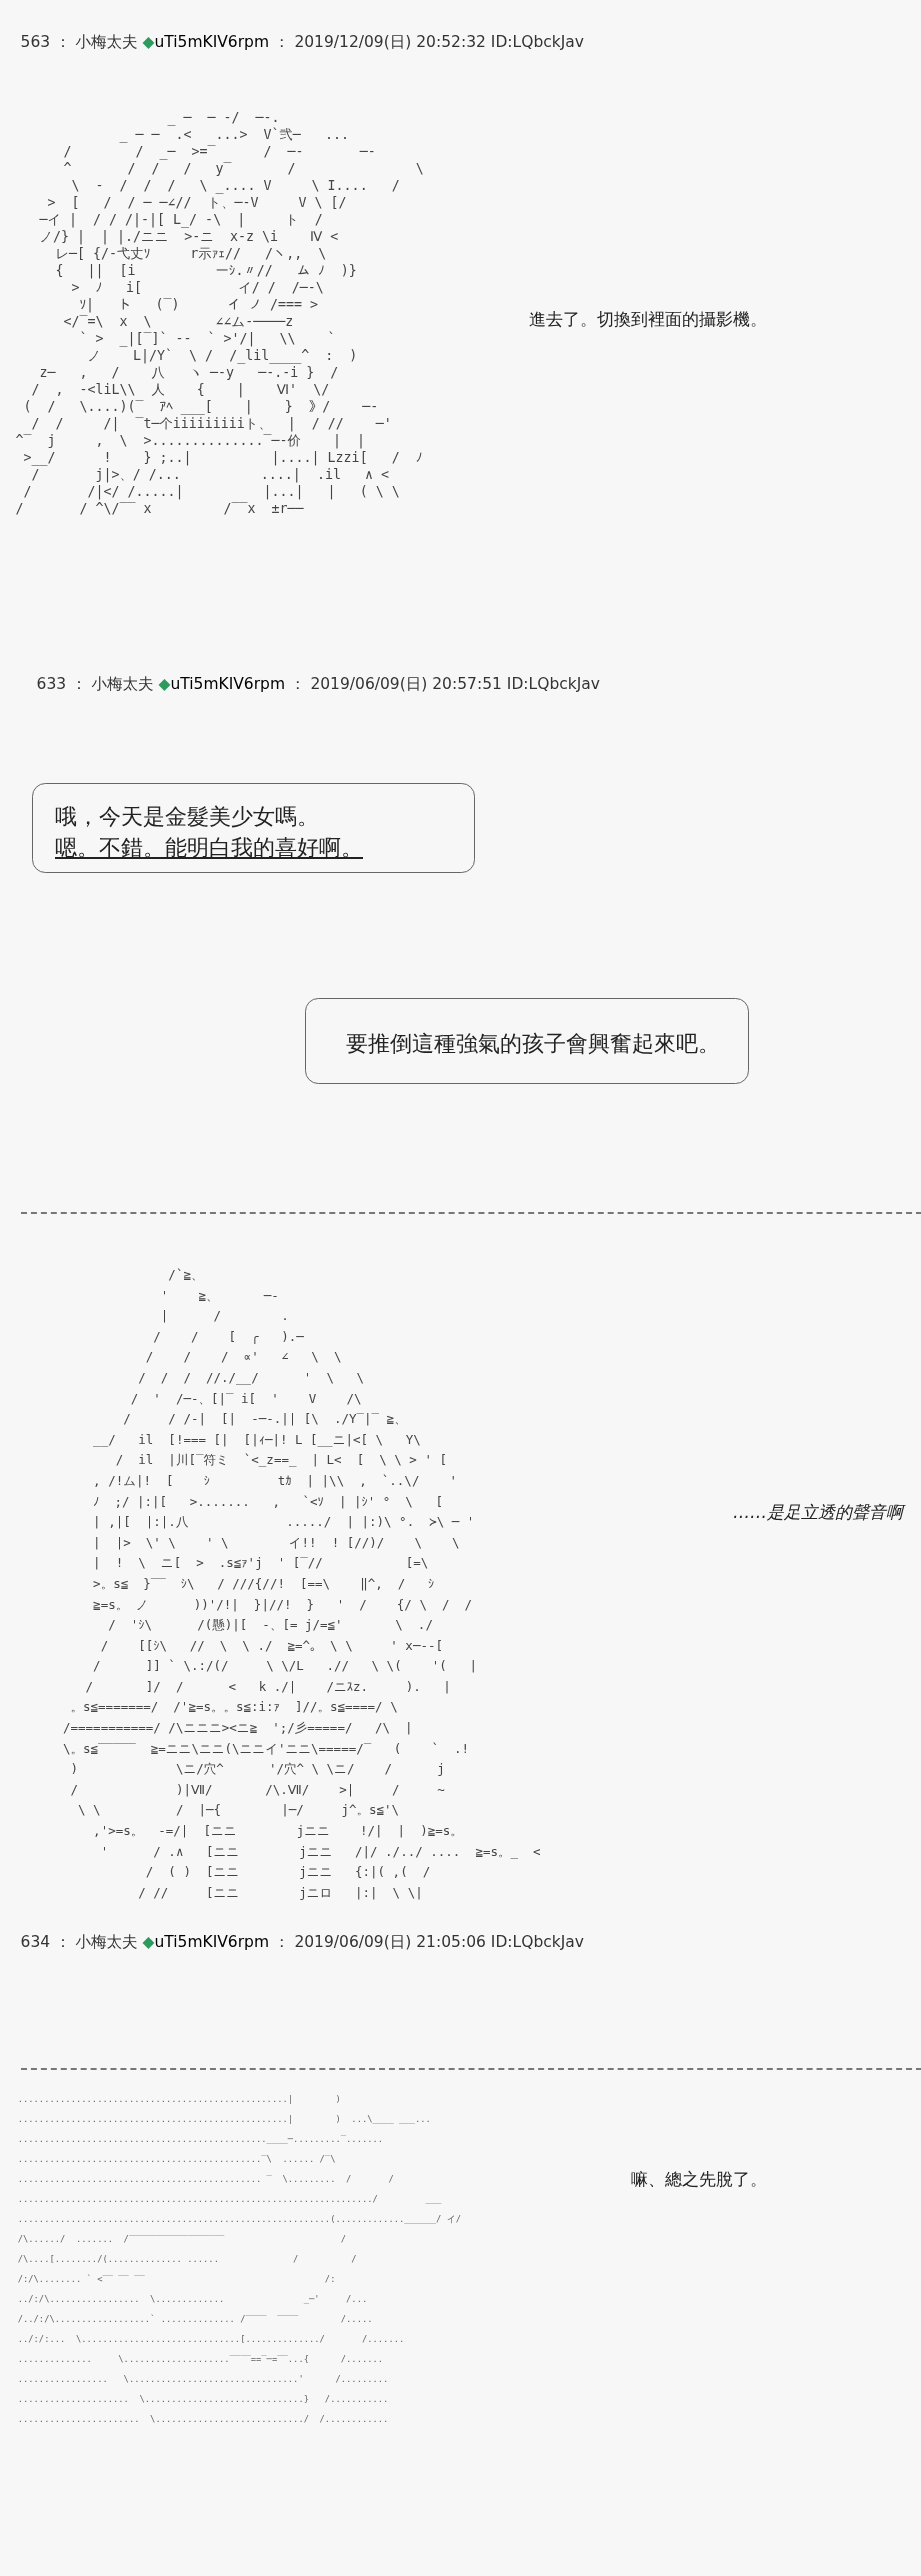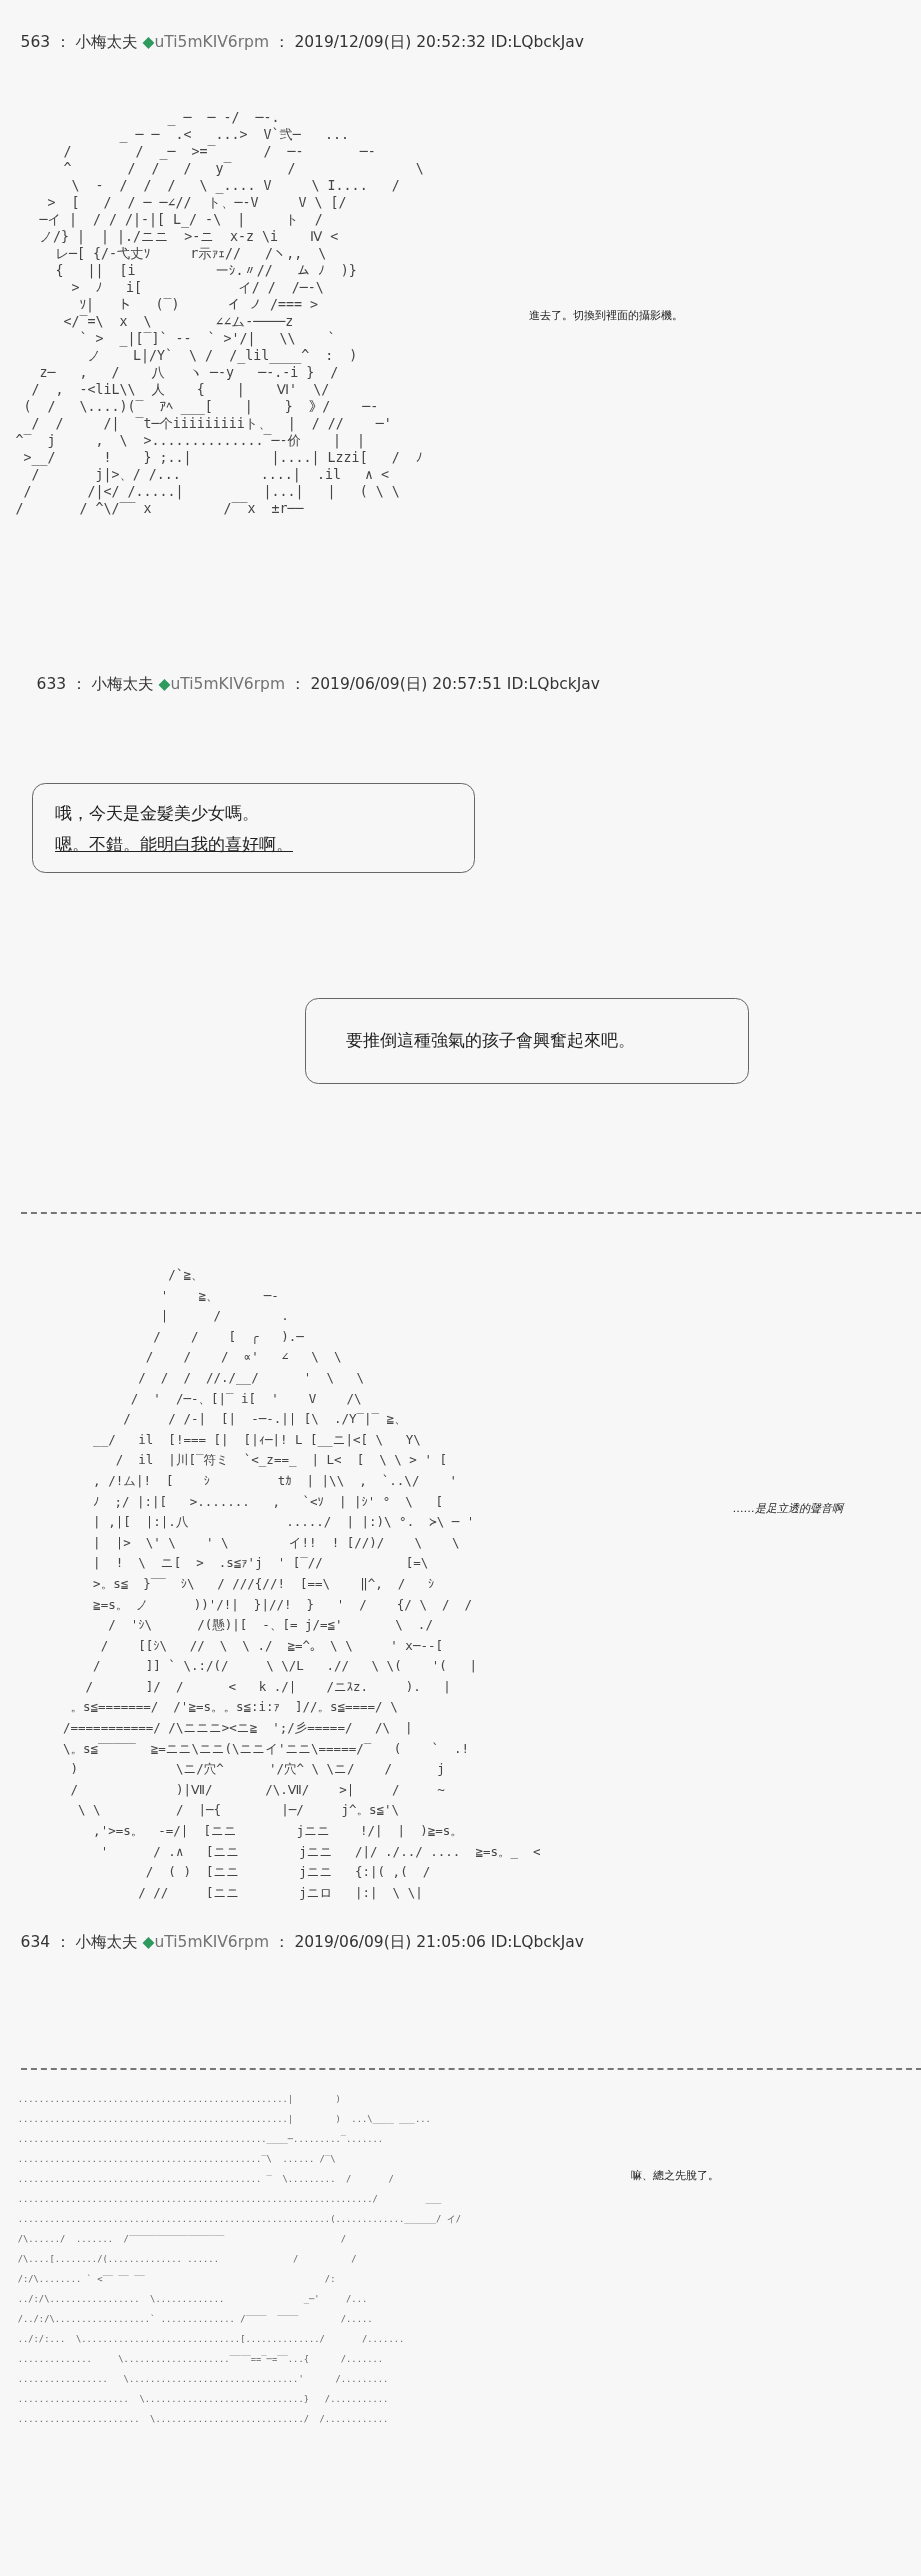--- a/index.html
+++ b/index.html
@@ -6,36 +6,36 @@
   body {
     width: 921px; height: 2576px; overflow: hidden;
     background: #f7f7f8; color: #222;
     font-family: "DejaVu Sans", "Liberation Sans", sans-serif;
     position: relative;
   }
   .post-header {
     position: absolute; left: 20.6px; font-size: 15.5px; color: #333; white-space: nowrap;
     letter-spacing: 0px;
   }
-  .post-header .trip { color: #737373; }
+  .post-header .trip { color: #000000; }
   .post-header .diamond { color: #2e9a5e; }
   .aa {
     position: absolute; margin: 0;
     font-family: "DejaVu Sans Mono", "Liberation Mono", monospace;
     font-size: 14px; line-height: 17px; color: #444; white-space: pre;
   }
   .line-text {
-    position: absolute; font-size: 11px; color: #222; white-space: nowrap;
+    position: absolute; font-size: 17px; color: #222; white-space: nowrap;
   }
   .bubble {
     position: absolute; border-top: 1.5px solid #666; border-bottom: 1.5px solid #666;
     border-left: 1.5px solid #666; border-right: 1.5px solid #666; border-radius: 13.3px;
     background: #f7f7f8;
   }
-  .bubble .bline { position: absolute; left: 32px; font-size: 17px; color: #222; white-space: nowrap; }
+  .bubble .bline { position: absolute; left: 32px; font-size: 22px; color: #222; white-space: nowrap; }
   .divider {
     position: absolute; left: 20.6px; width: 901px; height: 0;
     border-top: 2.9px dashed #777;
   }
 </style>
 </head>
 <body>
 
 <div class="post-header" style="top:32px;">
   <span>563</span>

